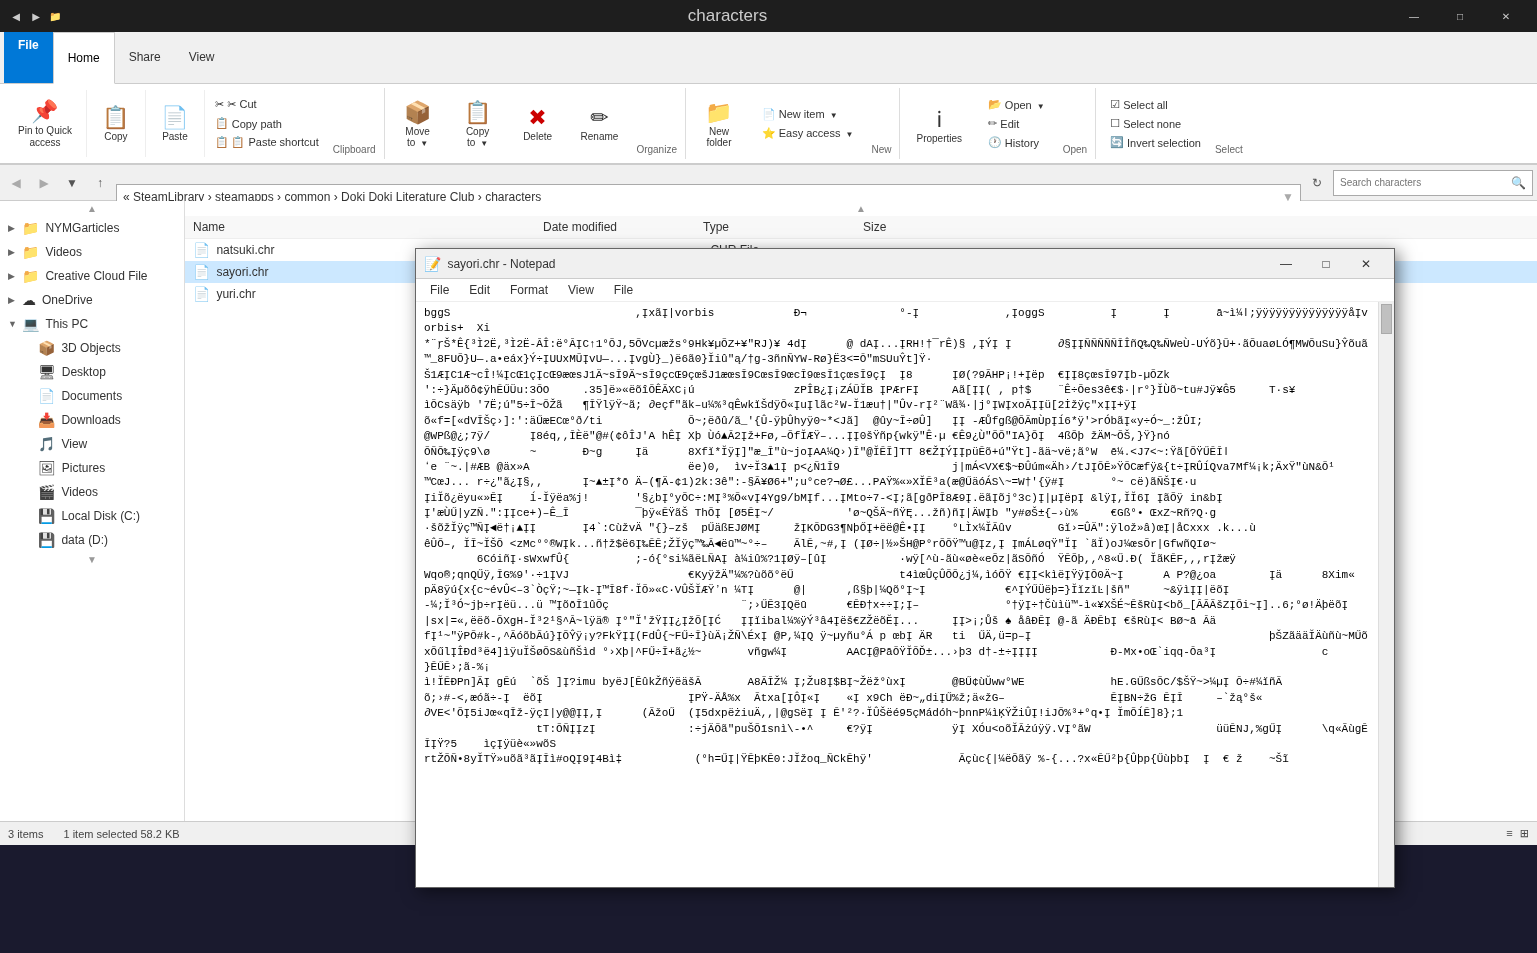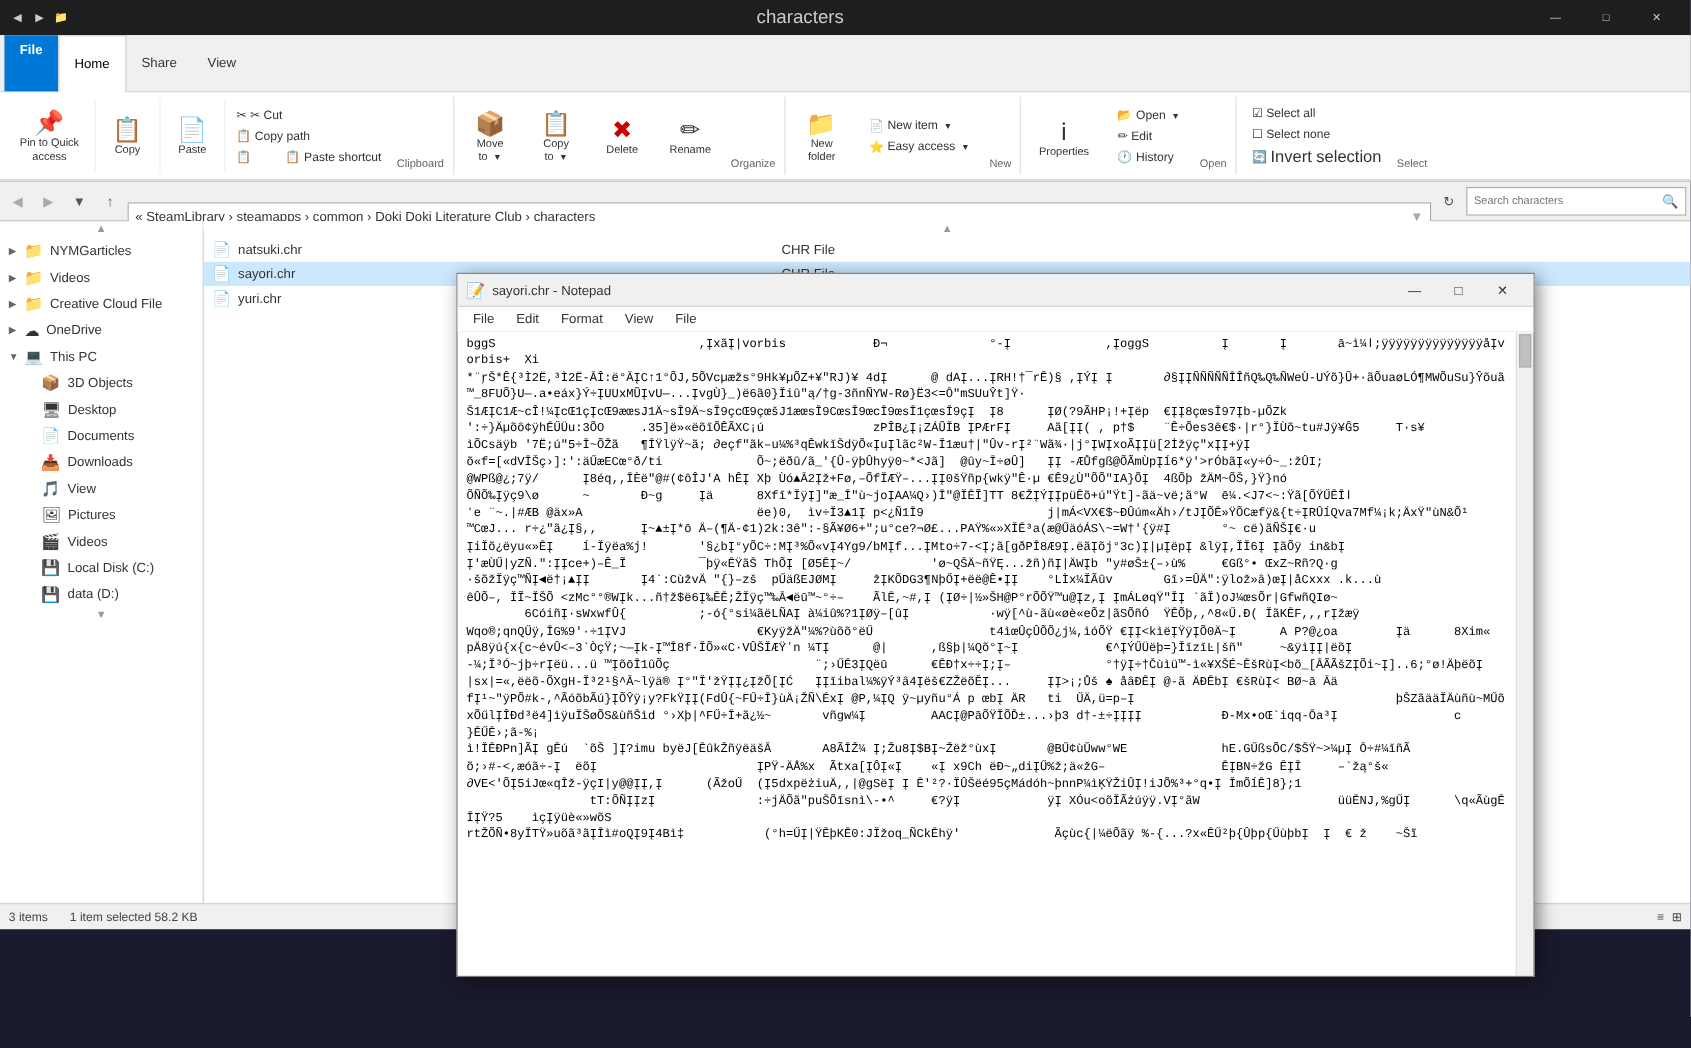--- a/index.html
+++ b/index.html
@@ -288,21 +288,21 @@
         </div>
       </div>
       <div style="display:flex; flex-direction:column; justify-content:center; padding: 0 4px; border-left:1px solid #eee; gap:2px;">
         <div class="ribbon-btn-small">
           <span>✂</span>&nbsp;<span style="font-size:11px;">✂ Cut</span>
         </div>
         <div class="ribbon-btn-small">
           <span>📋</span>&nbsp;<span style="font-size:11px;">Copy path</span>
         </div>
         <div class="ribbon-btn-small">
-          <span>📋</span>&nbsp;<span style="font-size:11px;margin-left:28px;">📋 Paste shortcut</span>
+          <span>📋</span>&nbsp;<span style="font-size:11px;">📋 Paste shortcut</span>
         </div>
       </div>
       <div style="display:flex; align-items:flex-end; font-size:10px; color:#666; padding:2px 4px;">Clipboard</div>
     </div>
 
     <div style="display:flex; align-items:stretch; border-right:1px solid #ddd; padding: 2px 4px; gap:2px;">
       <div style="display:flex; flex-direction:column; align-items:center; justify-content:center; padding:0 4px;">
         <div class="ribbon-btn-large">
           <div style="font-size:22px;">📦</div>
           <div style="font-size:10px; text-align:center;">Move<br>to <span class="dropdown-arrow">▼</span></div>
@@ -370,21 +370,21 @@
 
     <div style="display:flex; align-items:stretch; padding: 2px 4px;">
       <div style="display:flex; flex-direction:column; justify-content:center; gap:2px; padding:0 4px;">
         <div class="ribbon-btn-small">
           <span>☑</span>&nbsp;<span style="font-size:11px;">Select all</span>
         </div>
         <div class="ribbon-btn-small">
           <span>☐</span>&nbsp;<span style="font-size:11px;">Select none</span>
         </div>
         <div class="ribbon-btn-small">
-          <span>🔄</span>&nbsp;<span style="font-size:15px;">Invert selection</span>
+          <span>🔄</span>&nbsp;<span style="font-size:11px;">Invert selection</span>
         </div>
       </div>
       <div style="display:flex; align-items:flex-end; font-size:10px; color:#666; padding:2px 4px;">Select</div>
     </div>
   </div>
 </div>
 
 <div class="address-bar">
   <div class="nav-btn disabled">◀</div>
   <div class="nav-btn disabled">▶</div>
@@ -477,20 +477,26 @@
       <span class="sidebar-icon">💾</span>
       <span>data (D:)</span>
     </div>
 
     <div style="display:flex; justify-content:center; padding:2px; color:#999; font-size:10px; cursor:pointer;">▼</div>
   </div>
 
   <div class="file-list">
 
     <div style="display:flex; justify-content:center; padding:2px; color:#999; font-size:10px;">▲</div>
+    <div class="file-list-header">
+      <div class="file-col-name">Name</div>
+      <div class="file-col-date">Date modified</div>
+      <div class="file-col-type">Type</div>
+      <div class="file-col-size">Size</div>
+    </div>
     <div class="file-row">
       <span class="file-icon">📄</span>
       <div class="file-col-name" style="width:334px;">natsuki.chr</div>
       <div class="file-col-date"></div>
       <div class="file-col-type">CHR File</div>
       <div class="file-col-size"></div>
     </div>
     <div class="file-row selected">
       <span class="file-icon">📄</span>
       <div class="file-col-name" style="width:334px;">sayori.chr</div>

